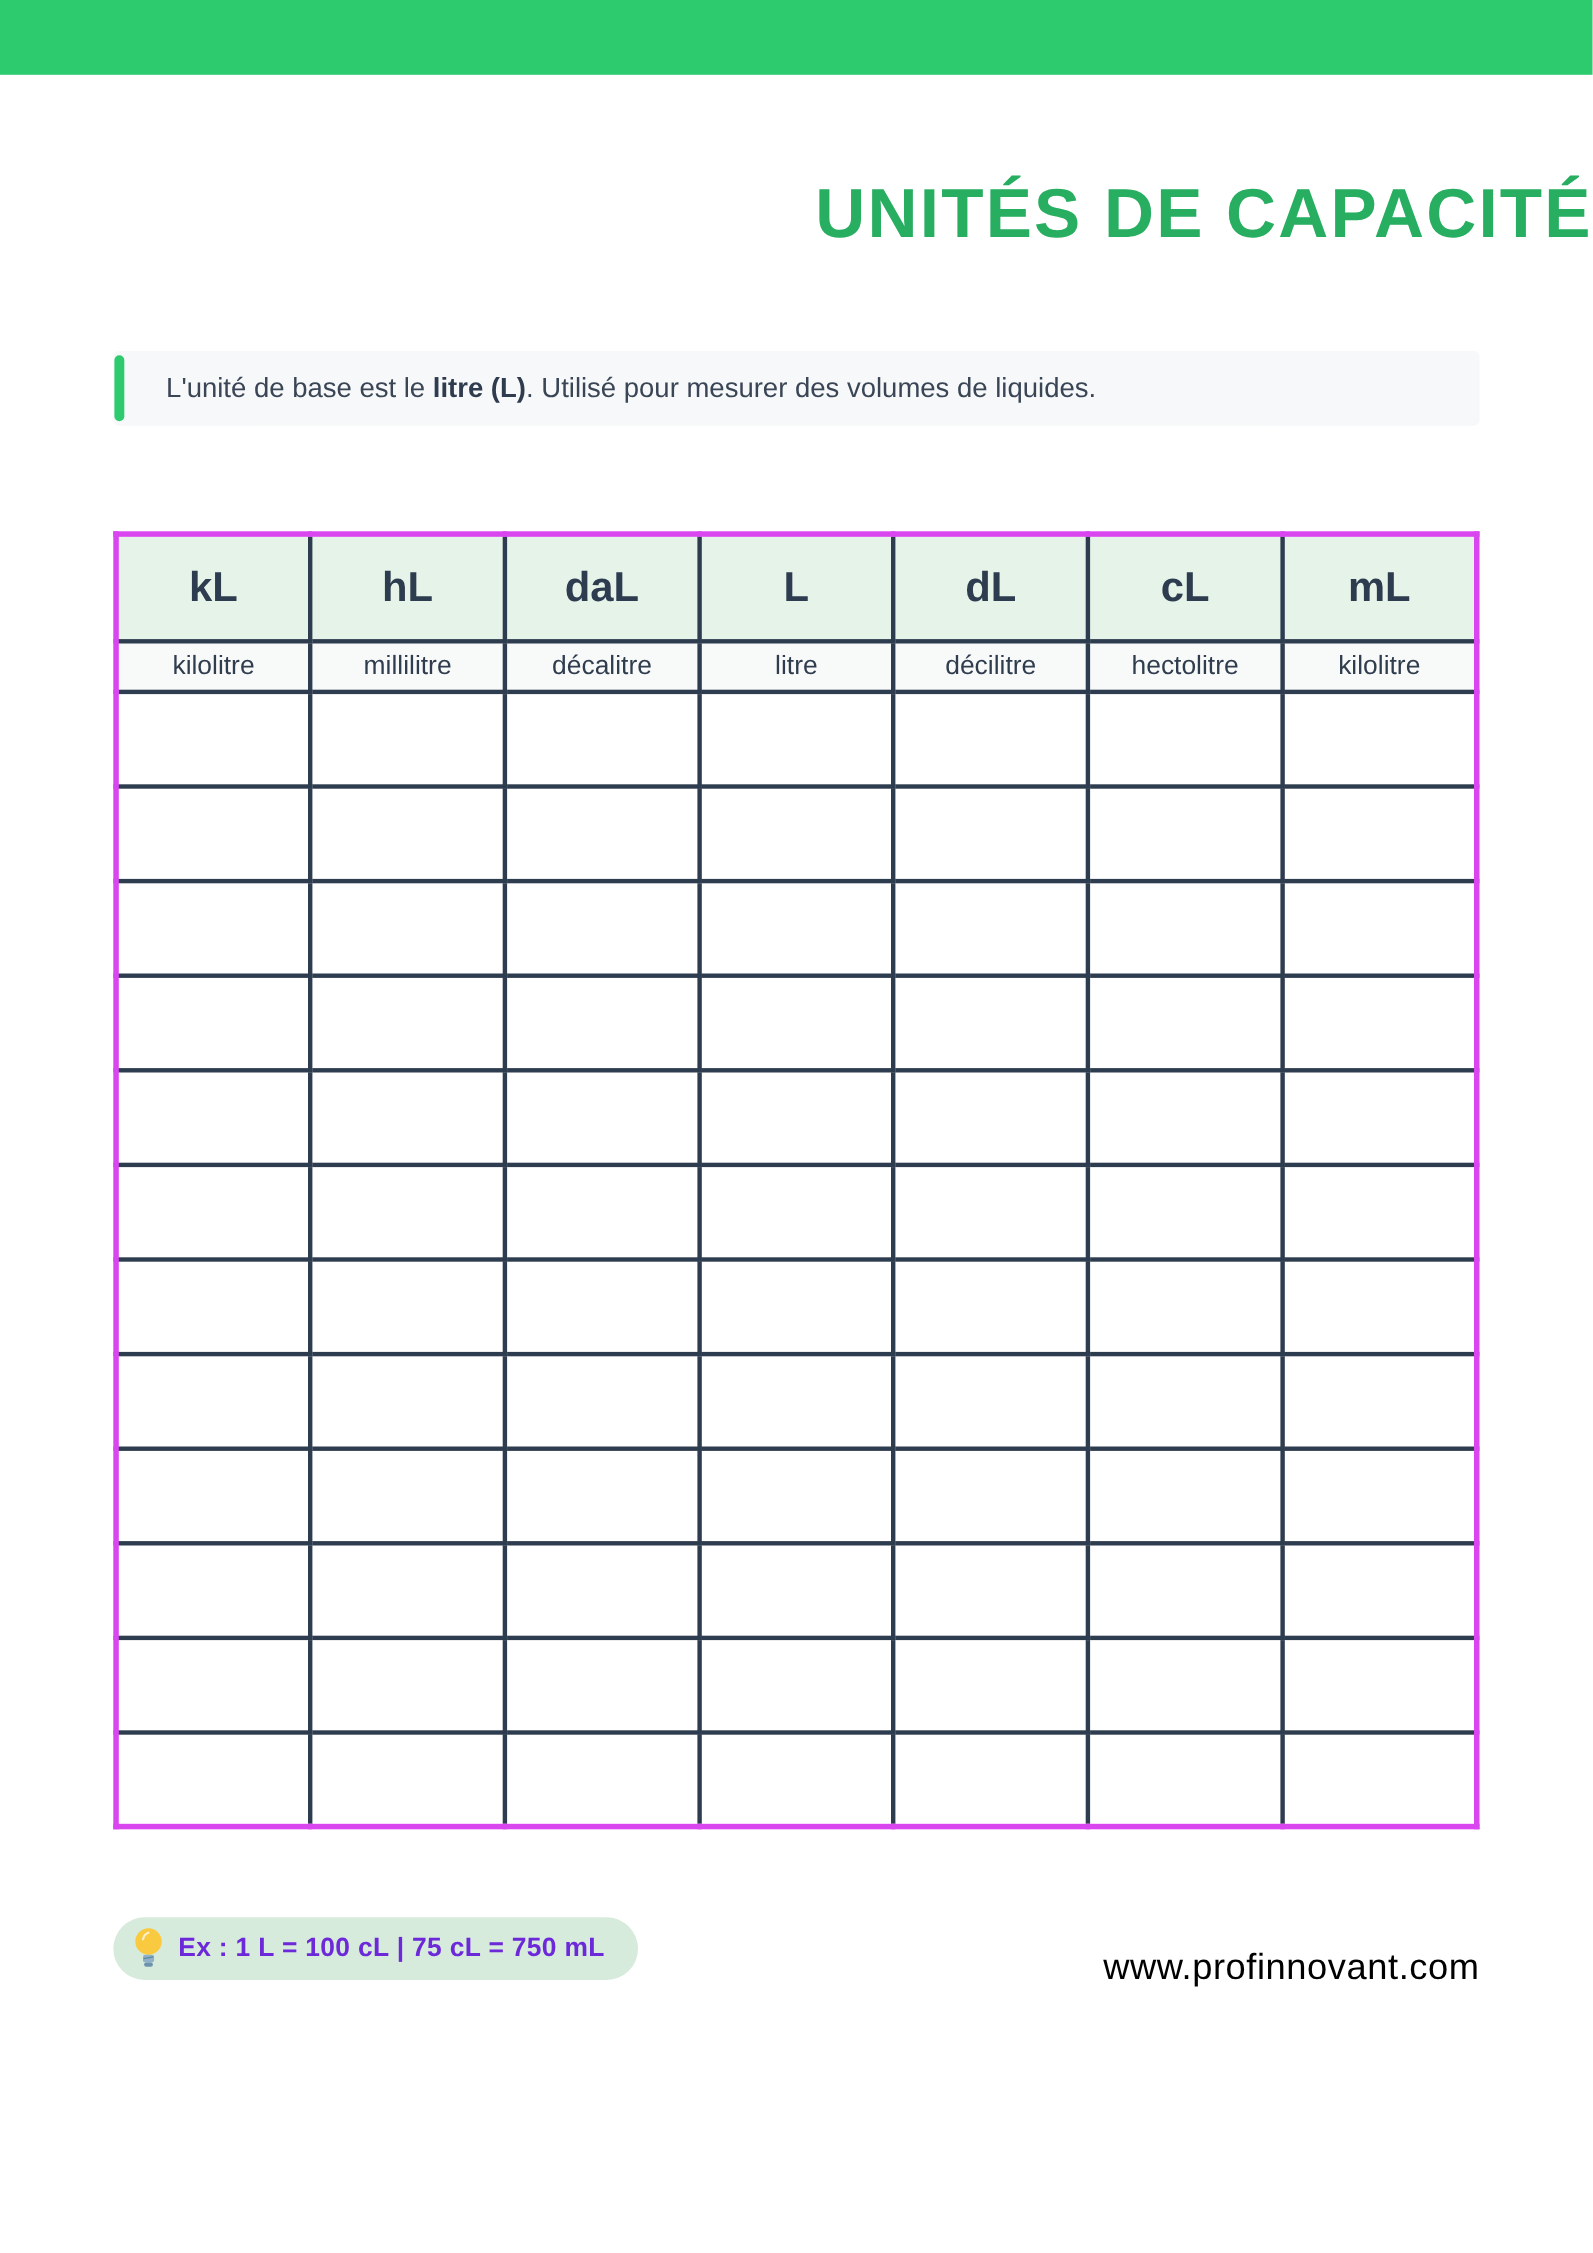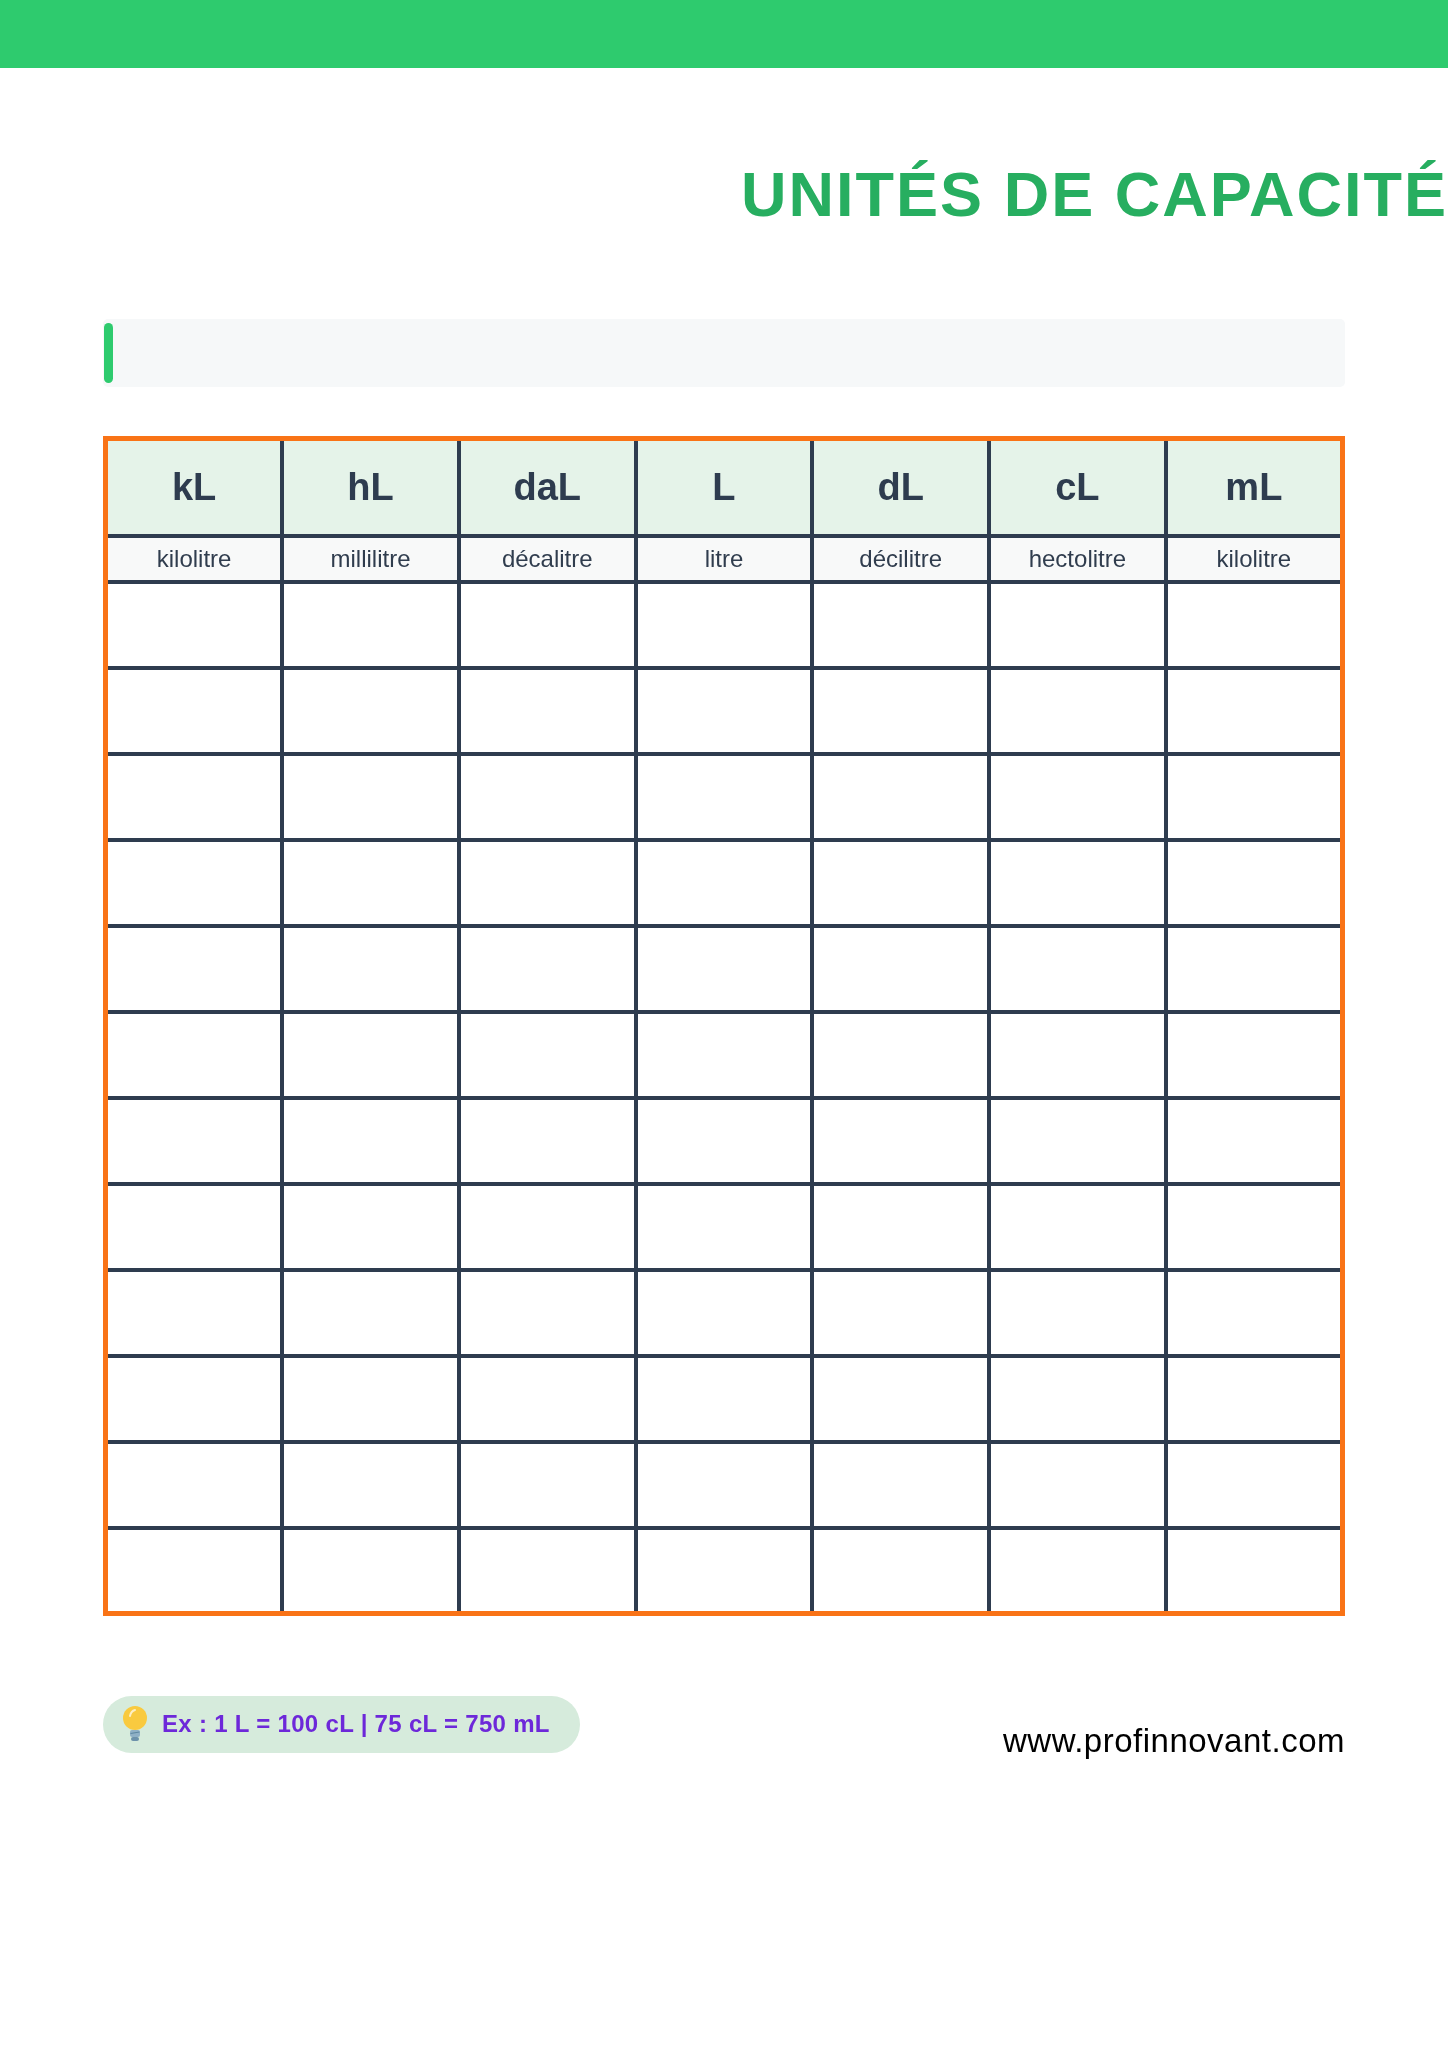--- a/index.html
+++ b/index.html
@@ -56,25 +56,25 @@
   .info-text {
     margin: 0;
     font-size: 25px;
     color: #3a4555;
   }
   .info-text b {
     color: #2f3c4e;
     font-weight: bold;
   }
   .units-table {
-    margin-top: 49px;
+    margin-top: 96px;
     width: 100%;
     table-layout: fixed;
     border-collapse: collapse;
-    border: 5px solid #f97316;
+    border: 5px solid #d946ef;
   }
   .units-table th,
   .units-table td {
     border: 4px solid #2e3c4f;
     text-align: center;
     vertical-align: middle;
     padding: 0;
   }
   .unit-abbr {
     height: 97px;
@@ -128,20 +128,21 @@
 <div class="page">
 
   <div class="top-bar"></div>
 
   <h1 class="title">UNITÉS DE CAPACITÉ</h1>
 
   <div class="content">
 
     <div class="info-box">
       <span class="info-accent"></span>
+      <p class="info-text"><span>L'unité de base est le </span><b>litre (L)</b><span>. Utilisé pour mesurer des volumes de liquides.</span></p>
     </div>
 
     <table class="units-table">
       <thead>
         <tr>
           <th class="unit-abbr">kL</th>
           <th class="unit-abbr">hL</th>
           <th class="unit-abbr">daL</th>
           <th class="unit-abbr">L</th>
           <th class="unit-abbr">dL</th>

